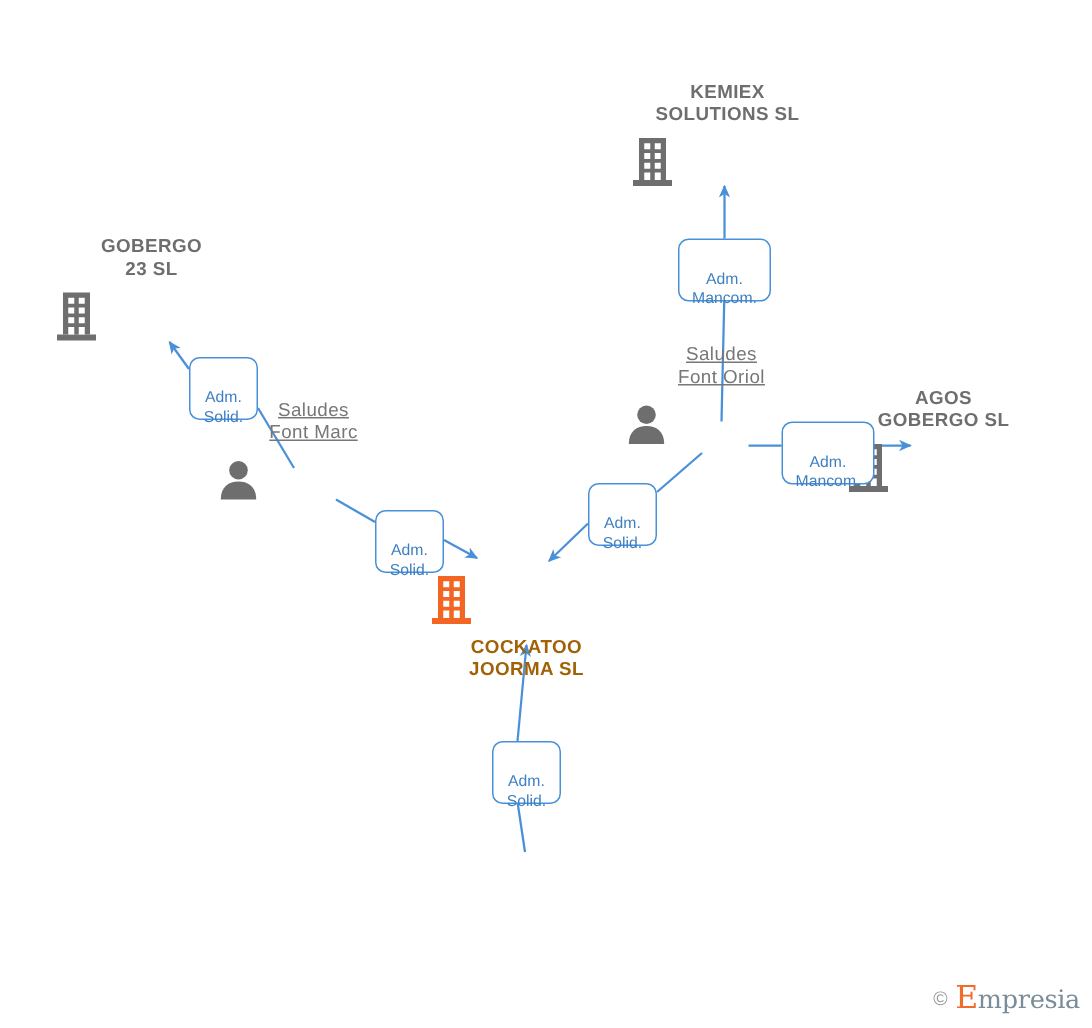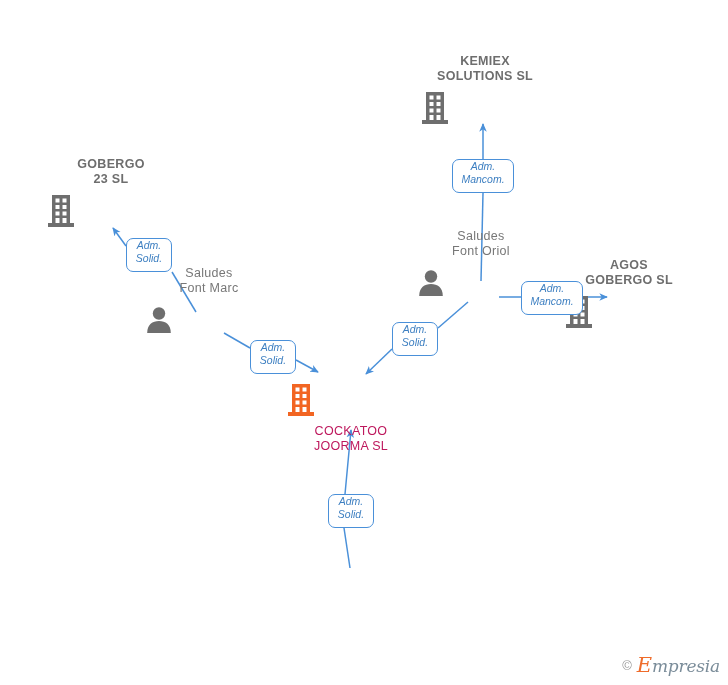--- a/index.html
+++ b/index.html
@@ -46,26 +46,27 @@
     line-height: 15px;
     color: #6b6b6b;
     letter-spacing: 0.3px;
     white-space: pre-line;
   }
   .node-label.company {
     font-weight: bold;
     color: #6e6e6e;
   }
   .node-label.focus {
-    font-weight: normal;
-    color: #be185d;
+    font-weight: bold;
+    color: #a16207;
   }
   .node-label.person {
     color: #777777;
     font-weight: normal;
+    text-decoration: underline;
   }
   .icon-wrap {
     width: 40px;
     height: 40px;
     display: flex;
     align-items: center;
     justify-content: center;
   }
   .label-above .node-label { margin-bottom: 4px; }
   .label-below .node-label { margin-top: 4px; }
@@ -74,44 +75,42 @@
   .rel-box {
     position: absolute;
     z-index: 3;
     background: #ffffff;
     border: 1.3px solid #4a90d9;
     border-radius: 7px;
     color: #3d7fc1;
     font-size: 10.5px;
     line-height: 13px;
     text-align: center;
-    padding: 0 6px;
+    padding: 20px 6px;
     white-space: pre-line;
     box-sizing: border-box;
-    font-style: italic;
   }
 
   
   #watermark {
     position: absolute;
     right: 8px;
     bottom: 8px;
     z-index: 5;
     display: flex;
     align-items: center;
     gap: 5px;
     font-size: 17px;
   }
   #watermark .copy {
     color: #9a9a9a;
     font-size: 13px;
   }
   #watermark .brand {
     font-family: "DejaVu Serif", serif;
-    font-style: italic;
     color: #7a8c99;
     font-size: 17px;
     letter-spacing: -0.2px;
   }
   #watermark .brand .cap {
     color: #ef6c2b;
     font-size: 21px;
   }
 </style>
 </head>
@@ -178,21 +177,21 @@
         <rect x="10.5" y="11" width="4" height="4" fill="#ffffff"></rect>
         <rect x="17.5" y="11" width="4" height="4" fill="#ffffff"></rect>
         <rect x="10.5" y="17.5" width="4" height="4" fill="#ffffff"></rect>
         <rect x="17.5" y="17.5" width="4" height="4" fill="#ffffff"></rect>
         <rect x="10.5" y="24" width="4" height="5" fill="#ffffff"></rect>
         <rect x="17.5" y="24" width="4" height="5" fill="#ffffff"></rect>
       </svg>
     </div>
   </div>
 
-  <div class="node label-above" style="left:111px; top:157px;">
+  <div class="node label-above" style="left:101px; top:157px;">
     <div class="node-label company">GOBERGO
 23  SL</div>
     <div class="icon-wrap">
       <svg width="32" height="34" viewBox="0 0 32 34">
         <rect x="7" y="1" width="18" height="28" fill="#6E6E6E"></rect>
         <rect x="3" y="29" width="26" height="4" fill="#6E6E6E"></rect>
         <rect x="10.5" y="4.5" width="4" height="4" fill="#ffffff"></rect>
         <rect x="17.5" y="4.5" width="4" height="4" fill="#ffffff"></rect>
         <rect x="10.5" y="11" width="4" height="4" fill="#ffffff"></rect>
         <rect x="17.5" y="11" width="4" height="4" fill="#ffffff"></rect>

